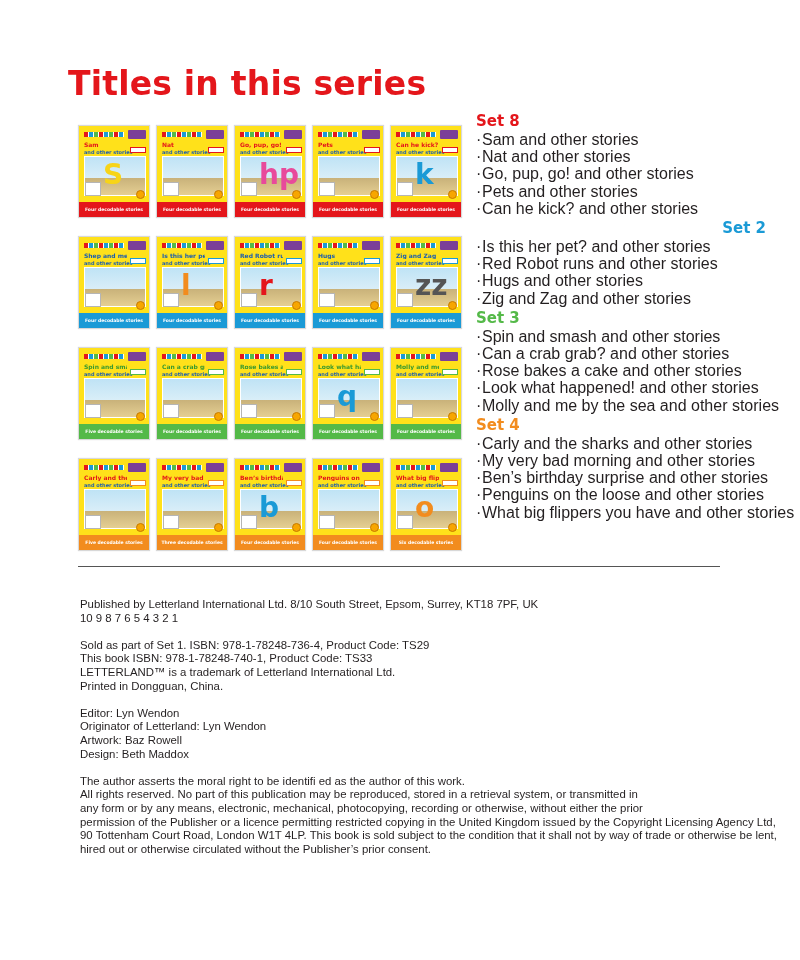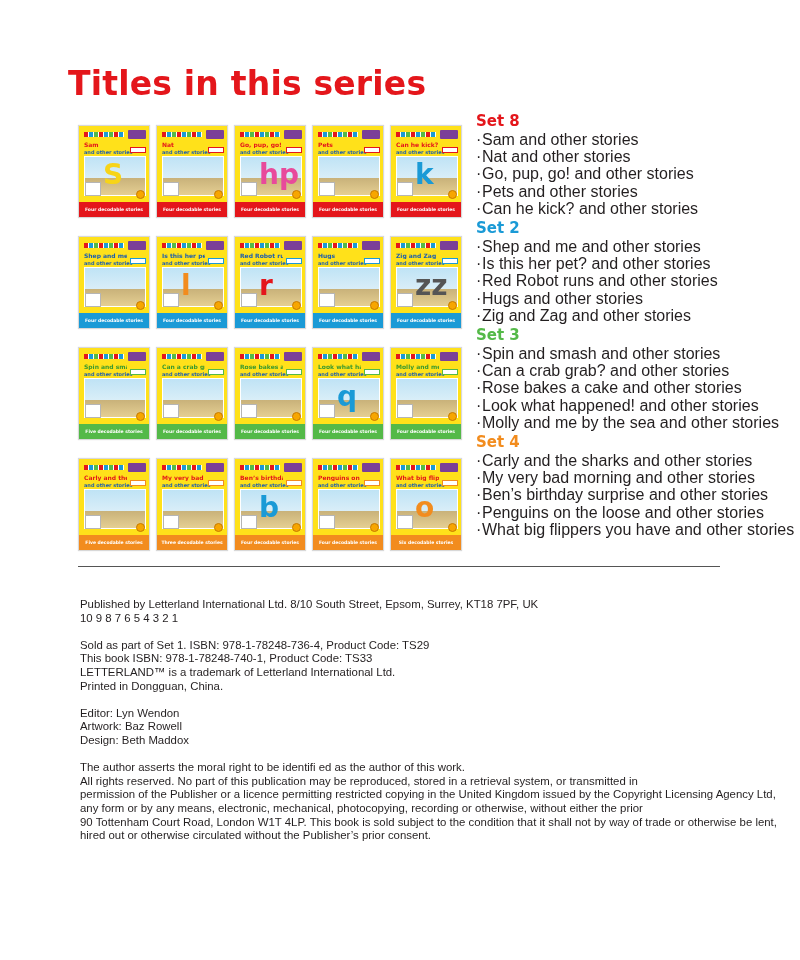--- a/index.html
+++ b/index.html
@@ -371,23 +371,22 @@
       <div class="set-heading" style="color: rgb(228, 22, 27);">Set 8</div>
       <ul class="set-list">
         <li class="set-item"><span class="bullet">·</span><span>Sam and other stories</span></li>
         <li class="set-item"><span class="bullet">·</span><span>Nat and other stories</span></li>
         <li class="set-item"><span class="bullet">·</span><span>Go, pup, go! and other stories</span></li>
         <li class="set-item"><span class="bullet">·</span><span>Pets and other stories</span></li>
         <li class="set-item"><span class="bullet">·</span><span>Can he kick? and other stories</span></li>
       </ul>
     </div>
     <div class="set">
-      <div class="set-heading" style="color: rgb(26, 154, 214);">Set 2</div>
+      <div class="set-heading" style="color: rgb(26, 154, 214); text-align: right;">Set 2</div>
       <ul class="set-list">
-        <li class="set-item"><span class="bullet">·</span><span>Shep and me and other stories</span></li>
         <li class="set-item"><span class="bullet">·</span><span>Is this her pet? and other stories</span></li>
         <li class="set-item"><span class="bullet">·</span><span>Red Robot runs and other stories</span></li>
         <li class="set-item"><span class="bullet">·</span><span>Hugs and other stories</span></li>
         <li class="set-item"><span class="bullet">·</span><span>Zig and Zag and other stories</span></li>
       </ul>
     </div>
     <div class="set">
       <div class="set-heading" style="color: rgb(84, 185, 72);">Set 3</div>
       <ul class="set-list">
         <li class="set-item"><span class="bullet">·</span><span>Spin and smash and other stories</span></li>
@@ -417,24 +416,25 @@
       <div class="line">10 9 8 7 6 5 4 3 2 1</div>
     </div>
   <div class="block" id="imprint-isbn">
       <div class="line">Sold as part of Set 1. ISBN: 978-1-78248-736-4, Product Code: TS29</div>
       <div class="line">This book ISBN: 978-1-78248-740-1, Product Code: TS33</div>
       <div class="line">LETTERLAND™ is a trademark of Letterland International Ltd.</div>
       <div class="line">Printed in Dongguan, China.</div>
     </div>
   <div class="block" id="imprint-credits">
       <div class="line">Editor: Lyn Wendon</div>
+      <div class="line">Originator of Letterland: Lyn Wendon</div>
       <div class="line">Artwork: Baz Rowell</div>
       <div class="line">Design: Beth Maddox</div>
     </div>
   <div class="block" id="imprint-rights">
       <div class="line">The author asserts the moral right to be identifi ed as the author of this work.</div>
       <div class="line">All rights reserved. No part of this publication may be reproduced, stored in a retrieval system, or transmitted in</div>
+      <div class="line">any form or by any means, electronic, mechanical, photocopying, recording or otherwise, without either the prior</div>
       <div class="line">permission of the Publisher or a licence permitting restricted copying in the United Kingdom issued by the Copyright Licensing Agency Ltd,</div>
-      <div class="line">any form or by any means, electronic, mechanical, photocopying, recording or otherwise, without either the prior</div>
       <div class="line">90 Tottenham Court Road, London W1T 4LP. This book is sold subject to the condition that it shall not by way of trade or otherwise be lent,</div>
       <div class="line">hired out or otherwise circulated without the Publisher’s prior consent.</div>
     </div>
 </div>
 
 </body></html>

